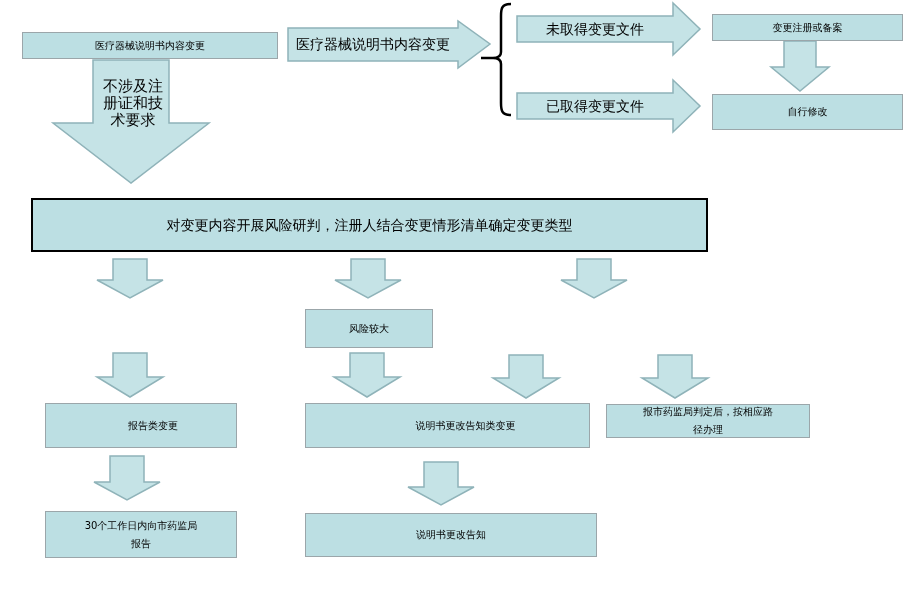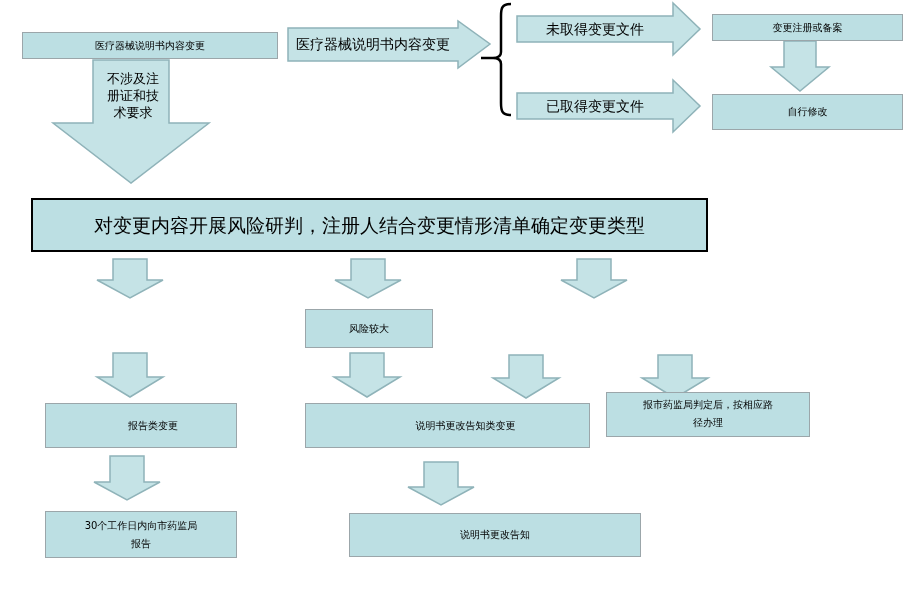--- a/index.html
+++ b/index.html
@@ -34,21 +34,21 @@
     border: 1.5px solid var(--box-border, #9ba6aa);
     display: flex;
     align-items: center;
     justify-content: center;
     text-align: center;
     font-size: 10px;
     line-height: 18px;
   }
   .box.main {
     border: 2px solid var(--main-border, #000000);
-    font-size: 19px;
+    font-size: 14px;
   }
   .arrow-label {
     position: absolute;
     display: flex;
     align-items: center;
     justify-content: center;
     text-align: center;
     font-size: 14px;
     line-height: 17px;
     pointer-events: none;
@@ -110,39 +110,39 @@
 
 
   <div class="box" style="left:45px; top:403px; width:192px; height:45px;padding-left:24px;">
     <span>报告类变更</span>
   </div>
 
   <div class="box" style="left:305px; top:403px; width:285px; height:45px;padding-left:36px;">
     <span>说明书更改告知类变更</span>
   </div>
 
-  <div class="box pre" style="left:606px; top:392px; width:204px; height:45px;font-family:Liberation Mono, monospace;">
+  <div class="box pre" style="left:606px; top:404px; width:204px; height:34px;">
     <span class="pre">报市药监局判定后，按相应路
 径办理</span>
   </div>
 
   <div class="box pre" style="left:45px; top:511px; width:192px; height:47px;">
     <span class="pre">30个工作日内向市药监局
 报告</span>
   </div>
 
-  <div class="box" style="left:305px; top:513px; width:292px; height:44px;margin-left:44px;">
+  <div class="box" style="left:305px; top:513px; width:292px; height:44px;">
     <span>说明书更改告知</span>
   </div>
 
   <div class="arrow-label" style="left:288px; top:28px; width:170px; height:33px;">
     <span>医疗器械说明书内容变更</span>
   </div>
 
-  <div class="arrow-label pre" style="left:97px; top:66px; width:72px; height:58px; font-size:13px;">
+  <div class="arrow-label pre" style="left:97px; top:74px; width:72px; height:58px; font-size:15px;">
     <span class="pre">不涉及注
 册证和技
 术要求</span>
   </div>
 
   <div class="arrow-label" style="left:517px; top:16px; width:156px; height:26px;">
     <span>未取得变更文件</span>
   </div>
 
   <div class="arrow-label" style="left:517px; top:93px; width:156px; height:26px;">

